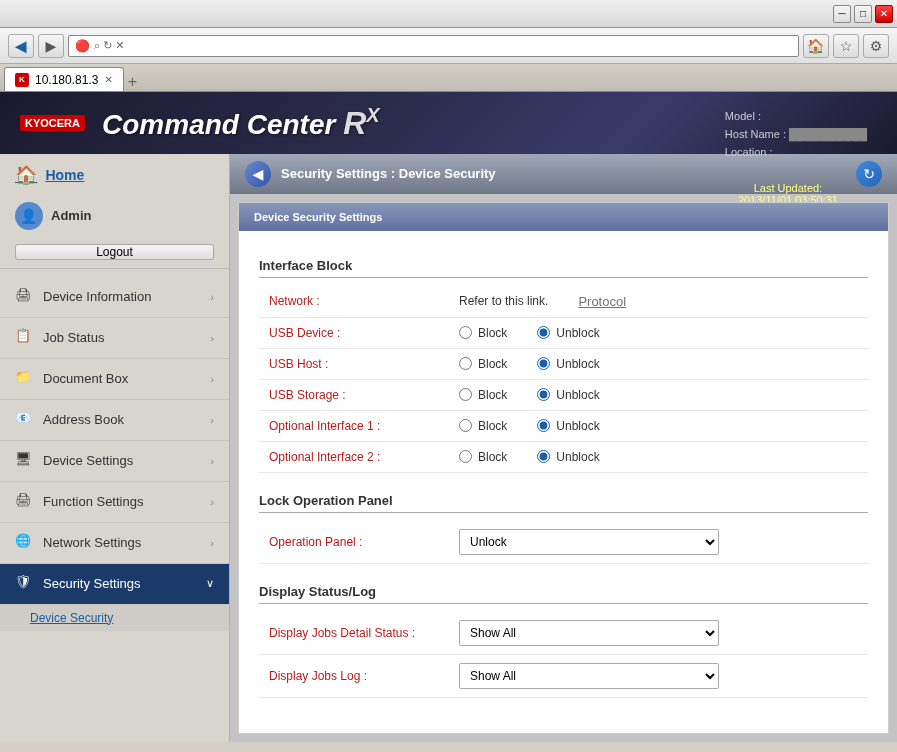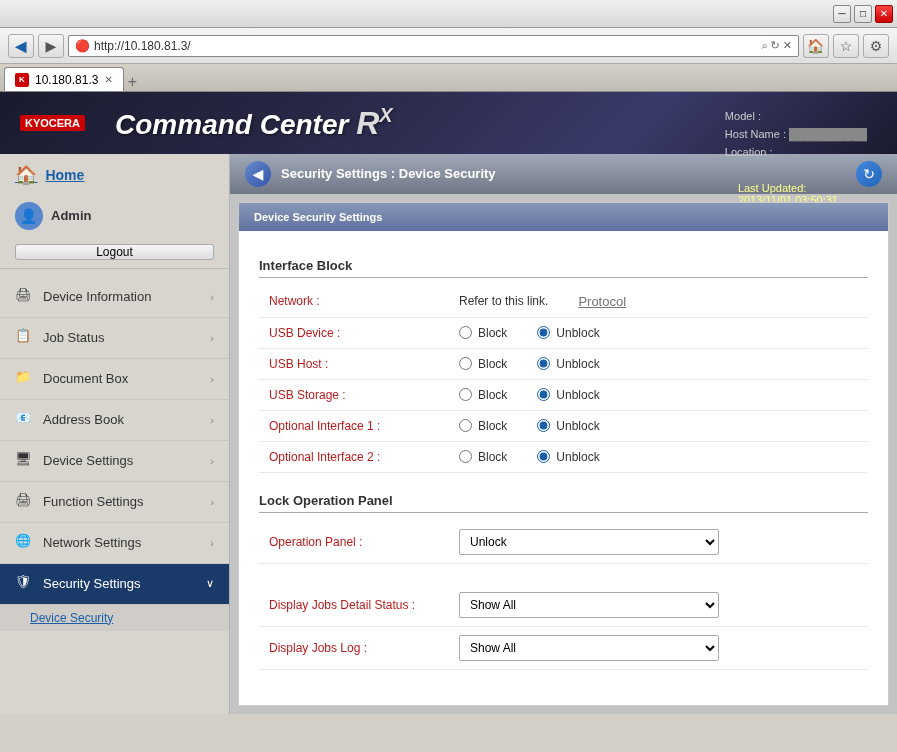--- a/index.html
+++ b/index.html
@@ -21,21 +21,21 @@
     .tab-favicon { width: 14px; height: 14px; background: #c00; border-radius: 2px; display: inline-flex; align-items: center; justify-content: center; }
     .tab-close { font-size: 10px; color: #666; cursor: pointer; }
 
     
     .page { width: 897px; height: 612px; display: flex; flex-direction: column; background: #c8c8c8; }
 
     
     .header { background: linear-gradient(135deg, #1a1a2e 0%, #2a2a4a 40%, #3a3a6a 70%, #1a1a2e 100%); height: 80px; display: flex; align-items: center; padding: 12px 20px; position: relative; }
     .kyocera-logo { display: flex; align-items: center; gap: 4px; }
     .kyocera-box { background: #c00; color: white; font-weight: bold; font-size: 11px; padding: 2px 5px; border-radius: 2px; }
-    .command-center { color: white; font-size: 28px; font-weight: bold; font-style: italic; margin-left: 30px; text-shadow: 1px 1px 3px rgba(0,0,0,0.5); }
+    .command-center { color: white; font-size: 28px; font-weight: bold; font-style: italic; margin-left: 17px; text-shadow: 1px 1px 3px rgba(0,0,0,0.5); }
     .rx-text { font-size: 32px; color: #ddd; }
     .header-info { position: absolute; right: 30px; top: 15px; color: #ccc; font-size: 11px; line-height: 18px; }
 
     
     .content-area { display: flex; flex: 1; background: #c4c4c4; }
 
     
     .sidebar { width: 230px; background: #d8d5cf; border-right: 1px solid #b0b0b0; flex-shrink: 0; }
     .sidebar-home { padding: 10px 15px; display: flex; align-items: center; gap: 8px; color: #1a5fa8; font-size: 14px; font-weight: bold; text-decoration: underline; cursor: pointer; }
     .home-icon { font-size: 18px; }
@@ -86,21 +86,20 @@
   <div class="title-bar">
     <div class="title-btn">─</div>
     <div class="title-btn">□</div>
     <div class="title-btn close">✕</div>
   </div>
   <div class="nav-bar">
     <div class="nav-btn back">◀</div>
     <div class="nav-btn">▶</div>
     <div class="address-bar">
       <span style="color:#c00;font-size:12px;margin-right:4px;">🔴</span>
-      <span class="address-text">http://10.180.81.3/</span>
       <span class="address-icons">
         <span>⌕</span>
         <span>↻</span>
         <span>✕</span>
       </span>
     </div>
     <div class="nav-btn">🏠</div>
     <div class="nav-btn">☆</div>
     <div class="nav-btn">⚙</div>
   </div>
@@ -187,21 +186,21 @@
         <span class="sidebar-item-label">Security Settings</span>
         <span class="sidebar-item-arrow">∨</span>
       </div>
       <div class="sidebar-sub">Device Security</div>
     </div>
 
     <div class="main-content">
       <div class="breadcrumb-bar">
         <div class="breadcrumb-back">◀</div>
         <span class="breadcrumb-text">Security Settings : Device Security</span>
-        <div style="text-align:left;margin-top:40px;">
+        <div style="text-align:center;margin-top:40px;">
           <div style="color:#ffff88;font-size:11px;">Last Updated:</div>
           <div style="color:#ffff88;font-size:11px;">2013/11/01 03:50:31</div>
         </div>
         <div class="refresh-btn" style="margin-left:8px;">↻</div>
       </div>
 
       <div class="page-content">
         <div class="section-header">Device Security Settings</div>
 
         <div class="settings-area">
@@ -295,20 +294,21 @@
               <div class="setting-controls">
                 <select class="select-control">
                   <option>Unlock</option>
                   <option>Lock</option>
                 </select>
               </div>
             </div>
           </div>
 
           <div class="subsection subsection-gap">
+            <div class="subsection-title">Display Status/Log</div>
             <div class="setting-row">
               <div class="setting-label">Display Jobs Detail Status :</div>
               <div class="setting-controls">
                 <select class="select-control">
                   <option>Show All</option>
                   <option>Hide All</option>
                 </select>
               </div>
             </div>
             <div class="setting-row">

